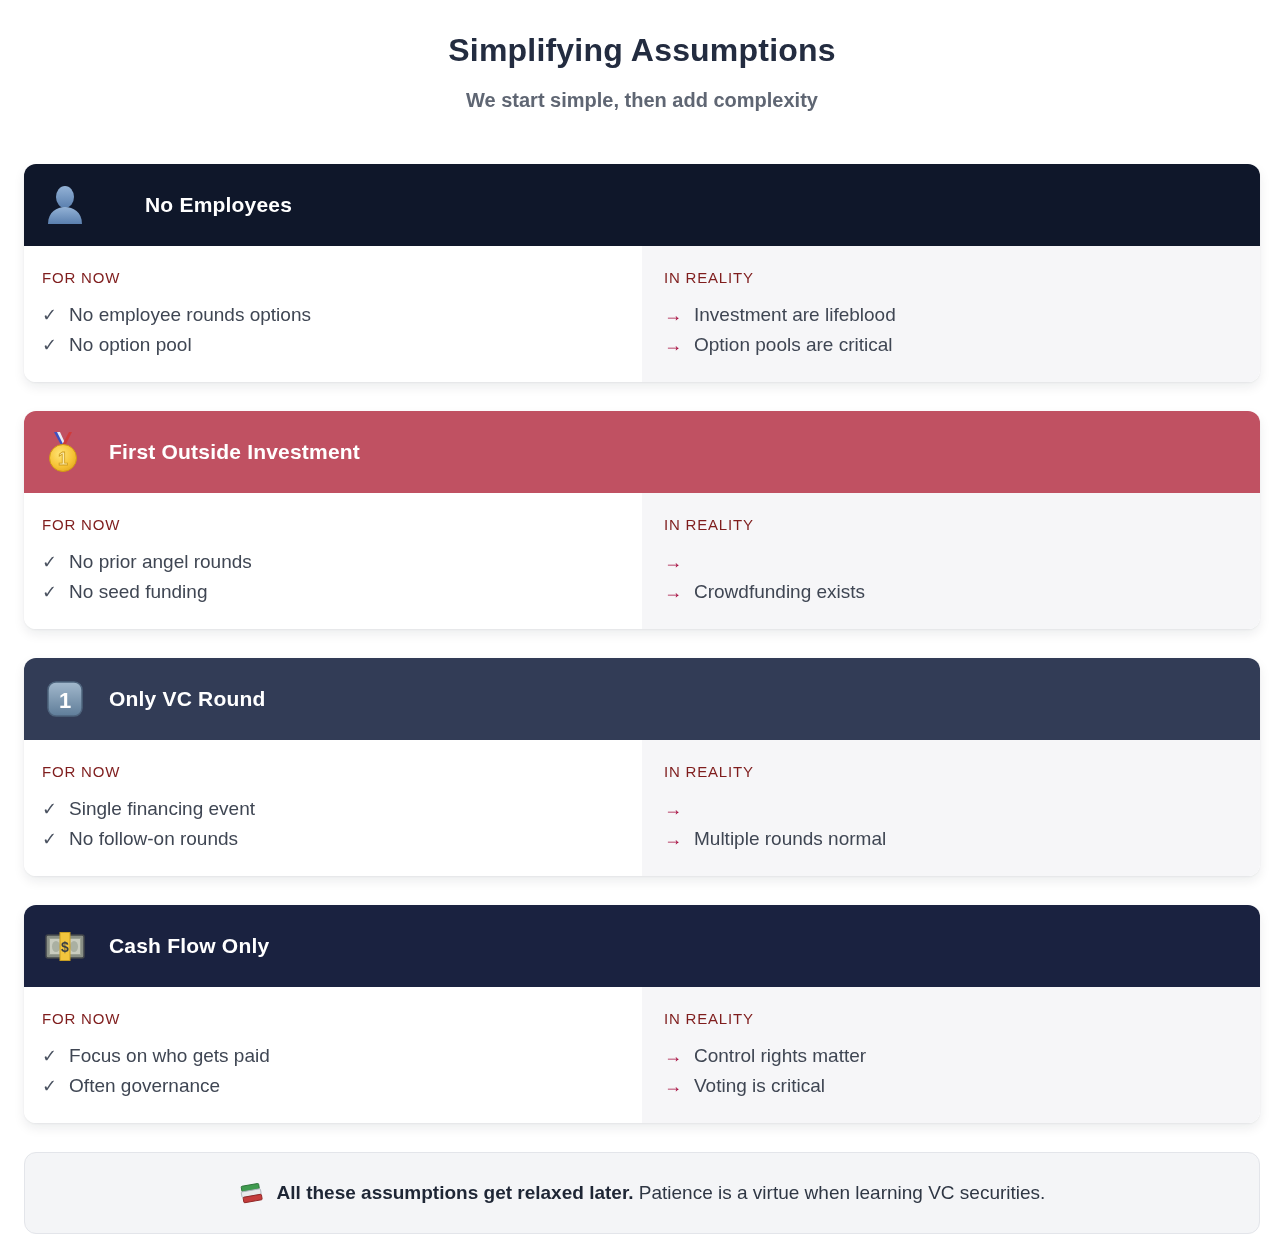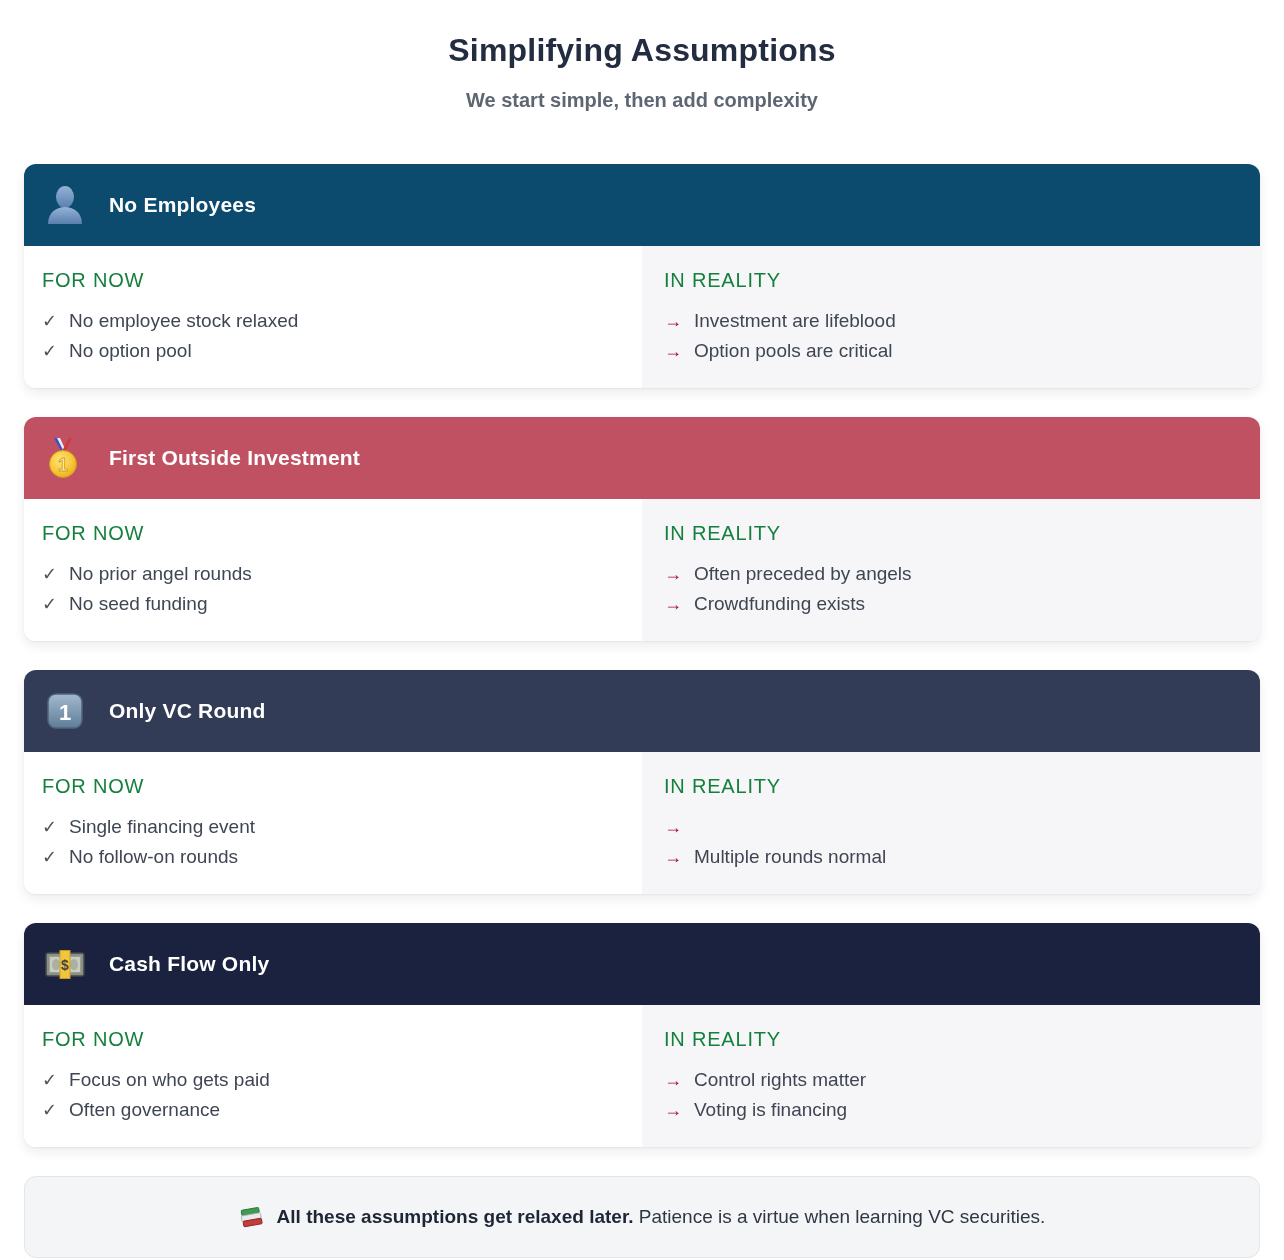--- a/index.html
+++ b/index.html
@@ -70,24 +70,24 @@
   .col {
     width: 50%;
     box-sizing: border-box;
     padding: 23px 20px 22px 18px;
   }
   .col.reality {
     background: #f6f6f8;
     padding-left: 22px;
   }
   .col-label {
-    font-size: 20px;
+    font-size: 15px;
     font-weight: 500;
     letter-spacing: 0.8px;
-    color: #15803d;
+    color: #7f1d1d;
   }
   .col ul {
     list-style: none;
     margin: 14px 0 0 0;
     padding: 0;
   }
   .col li {
     display: flex;
     align-items: baseline;
     gap: 12px;
@@ -129,42 +129,42 @@
 </head>
 <body>
 
 <div class="page">
   <h1 class="page-title">Simplifying Assumptions</h1>
   <p class="page-subtitle">We start simple, then add complexity</p>
 
   <div class="cards">
 
     <div class="card">
-      <div class="card-header" style="background: #0c4a6e;">
+      <div class="card-header" style="background: #0f172a; gap: 36px;">
         <span class="card-icon">
           <svg width="42" height="42" viewBox="0 0 42 42">
             <defs>
               <linearGradient id="pg1" x1="0" y1="0" x2="0" y2="1">
                 <stop offset="0" stop-color="#93b2d6"></stop>
                 <stop offset="1" stop-color="#5a7fae"></stop>
               </linearGradient>
             </defs>
             <ellipse cx="21" cy="13" rx="9" ry="11" fill="url(#pg1)"></ellipse>
             <path d="M4 40 C4 28 13 23 21 23 C29 23 38 28 38 40 Z" fill="url(#pg1)"></path>
           </svg>
         </span>
         <span class="card-title">No Employees</span>
       </div>
       <div class="card-body">
         <div class="col now">
           <div class="col-label">FOR NOW</div>
           <ul>
             <li>
               <span class="mark check">✓</span>
-              <span>No employee stock relaxed</span>
+              <span>No employee rounds options</span>
             </li>
             <li>
               <span class="mark check">✓</span>
               <span>No option pool</span>
             </li>
           </ul>
         </div>
         <div class="col reality">
           <div class="col-label">IN REALITY</div>
           <ul>
@@ -213,21 +213,20 @@
               <span class="mark check">✓</span>
               <span>No seed funding</span>
             </li>
           </ul>
         </div>
         <div class="col reality">
           <div class="col-label">IN REALITY</div>
           <ul>
             <li>
               <span class="mark arrow">→</span>
-              <span>Often preceded by angels</span>
             </li>
             <li>
               <span class="mark arrow">→</span>
               <span>Crowdfunding exists</span>
             </li>
           </ul>
         </div>
       </div>
     </div>
 
@@ -306,21 +305,21 @@
         </div>
         <div class="col reality">
           <div class="col-label">IN REALITY</div>
           <ul>
             <li>
               <span class="mark arrow">→</span>
               <span>Control rights matter</span>
             </li>
             <li>
               <span class="mark arrow">→</span>
-              <span>Voting is financing</span>
+              <span>Voting is critical</span>
             </li>
           </ul>
         </div>
       </div>
     </div>
 
   </div>
 
   <div class="footer-note">
     <span class="footer-icon">

